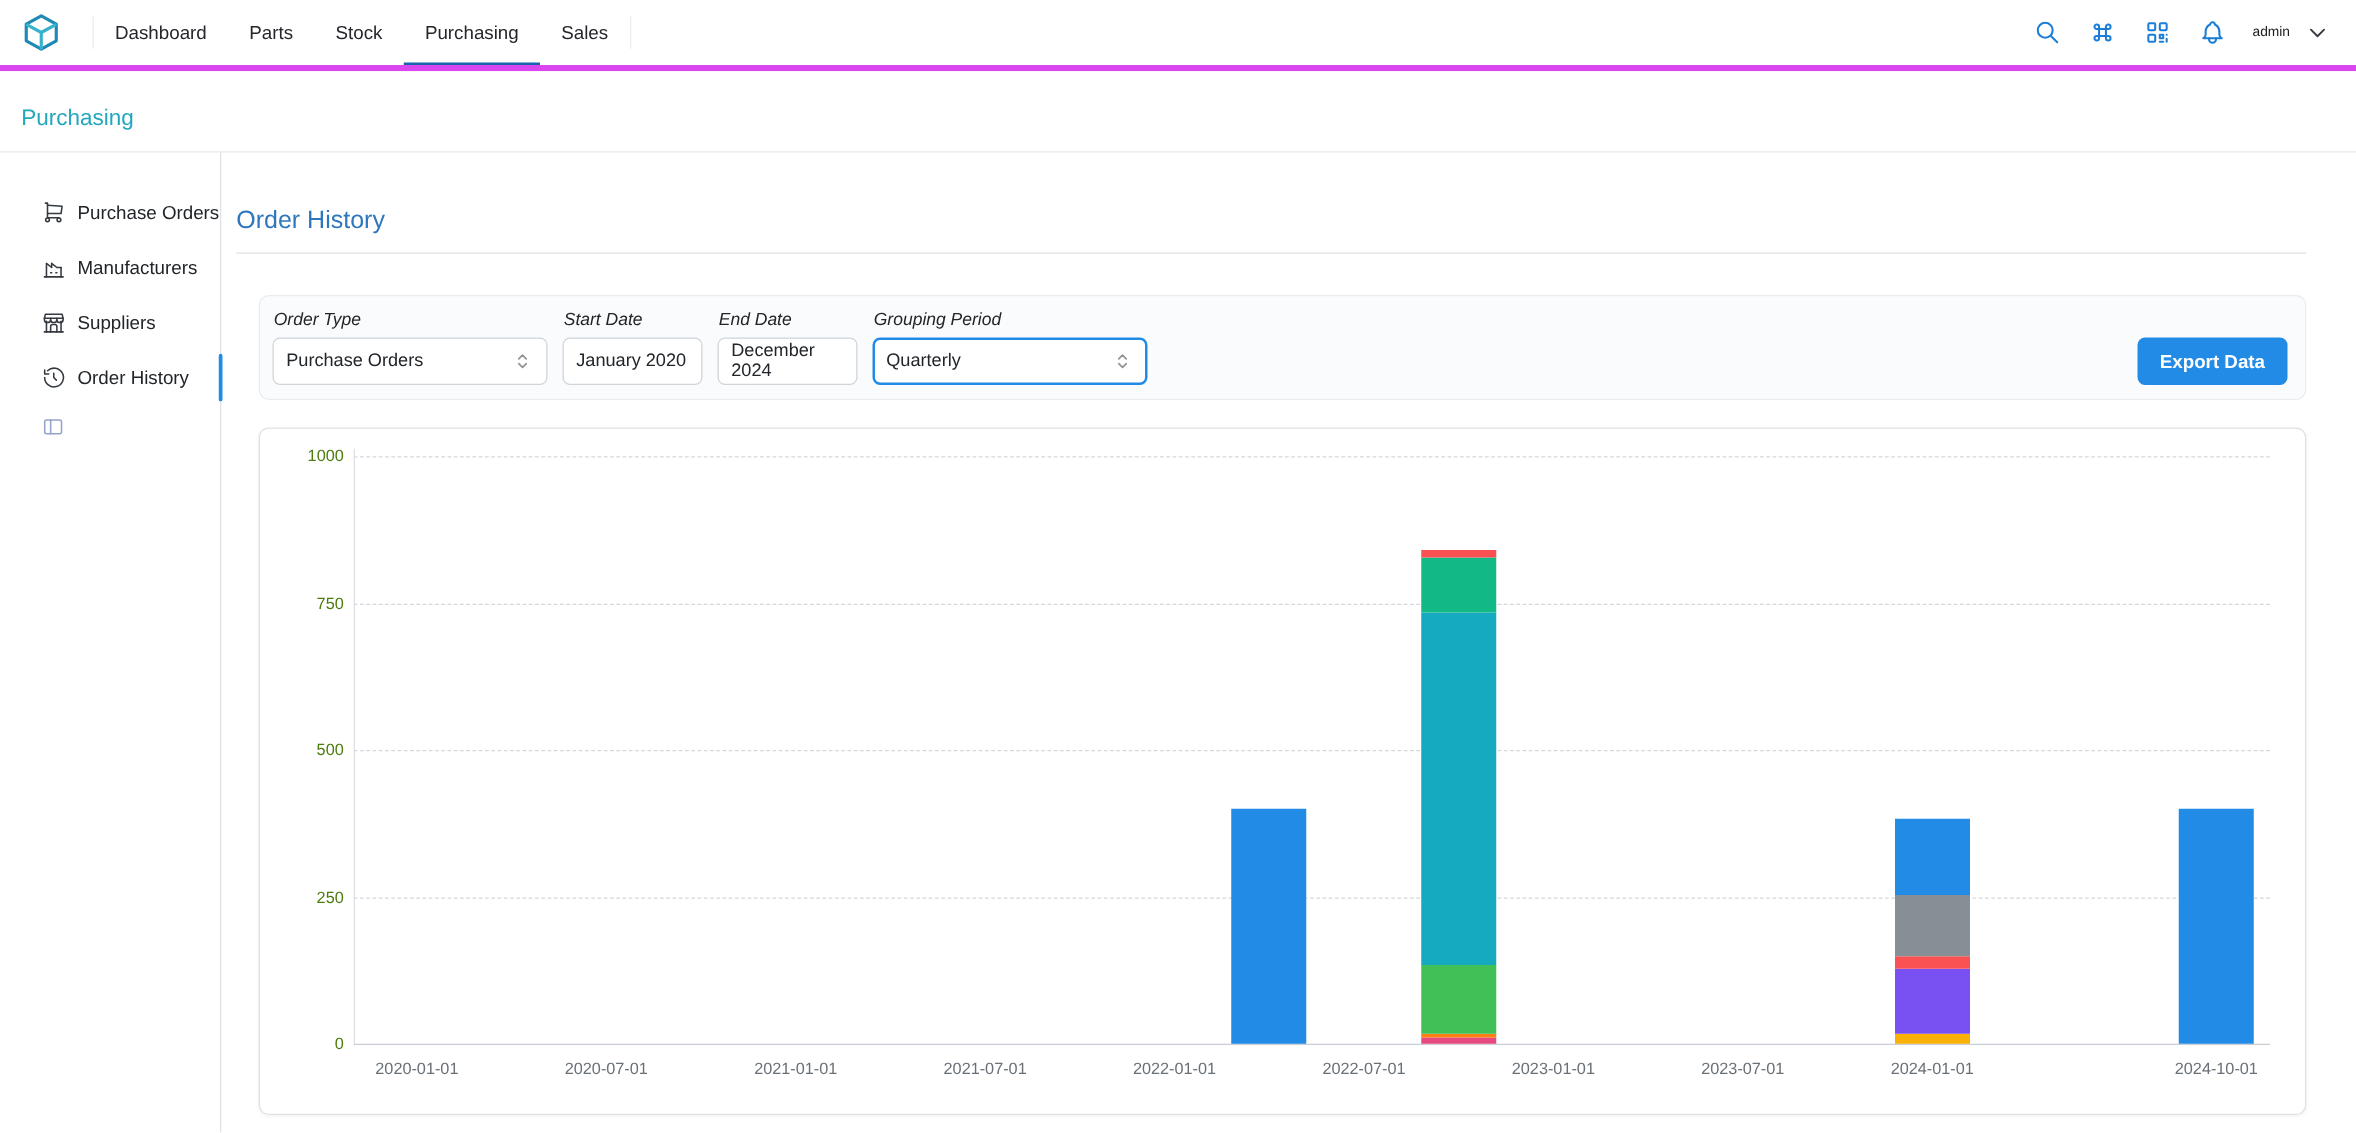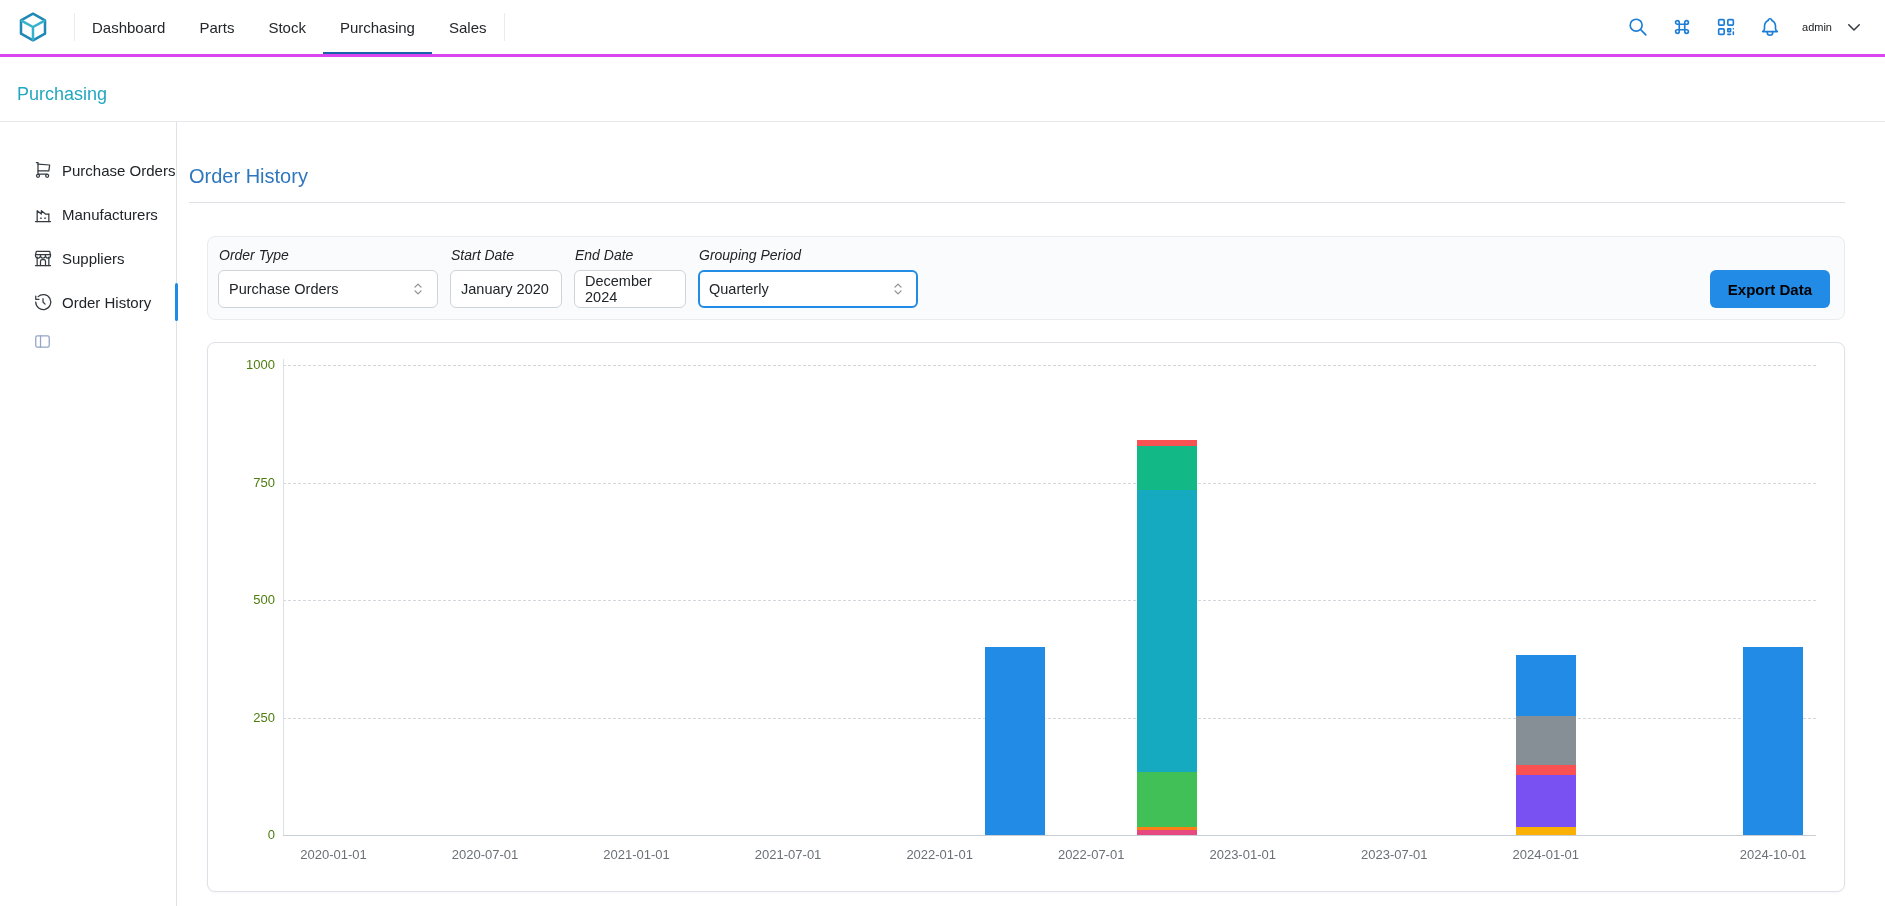--- a/index.html
+++ b/index.html
@@ -6,21 +6,21 @@
   html,body { margin:0; padding:0; }
   body {
     width:1885px; height:906px; overflow:hidden; background:#fff;
     font-family:"Liberation Sans","DejaVu Sans",sans-serif; color:#212529;
     -webkit-font-smoothing:antialiased;
   }
   svg { display:block; }
 
   
   .navbar { height:57px; display:flex; align-items:center; padding:0 22px 0 16px;
-            border-bottom:3px solid #d946ef; background:#fff; }
+            border-bottom:5px solid #d946ef; background:#fff; }
   .logo { width:34px; height:34px; margin-right:24px; display:flex; align-items:center;
           justify-content:center; cursor:pointer; }
   .nav-tabs { display:flex; align-items:stretch; height:100%; }
   .nav-tabs::before, .nav-tabs::after { content:''; width:1px; background:#e9ecef; margin:13px 0; }
   .nav-tab { display:flex; align-items:center; padding:0 17px; font-size:15px; color:#25262b;
              cursor:pointer; border-top:2px solid transparent; border-bottom:2px solid transparent; }
   .nav-tab.active { border-bottom-color:#1864ab; }
   .nav-right { margin-left:auto; display:flex; align-items:center; gap:8px; }
   .icon-btn { width:36px; height:36px; display:flex; align-items:center; justify-content:center;
               cursor:pointer; border-radius:6px; }
@@ -52,21 +52,21 @@
                   padding:0 14px 11px 10px; }
   .field { display:flex; flex-direction:column; }
   .field-label { font-size:14px; font-weight:500; color:#212529; margin:0 0 7px 1px;font-style:italic; }
   .control { height:38px; background:#fff; border:1px solid #ced4da; border-radius:6px;
              display:flex; align-items:center; padding:0 10px; font-size:14.5px; color:#212529; }
   .select { justify-content:space-between; cursor:pointer; }
   .select .chevs { margin-left:8px; display:flex; }
   .select.focused { border:2px solid #228be6; padding:0 9px; }
   .w-select { width:220px; }
   .w-date { width:112px; }
-  .export-btn { margin-left:auto; height:38px; padding:0 18px; background:#228be6; color:#000000;
+  .export-btn { margin-left:auto; height:38px; padding:0 18px; background:#228be6; color:#ffffff;
                 border:none; border-radius:6px; font-size:15px; font-weight:600; cursor:pointer;
                 font-family:inherit; }
 
   
   .chart-panel { margin:22px 18px 14px; height:550px; background:#fff; border:1px solid #dee2e6;
                  border-radius:8px; position:relative; box-shadow:0 1px 3px rgba(0,0,0,.04); }
   #chart { position:absolute; inset:0; overflow:hidden; }
   .gridline { position:absolute; height:0; border-top:1px dashed #d3d7dc; }
   .axis-line-x { position:absolute; height:1px; background:#c9ced4; }
   .axis-line-y { position:absolute; width:1px; background:#dcdfe4; }

